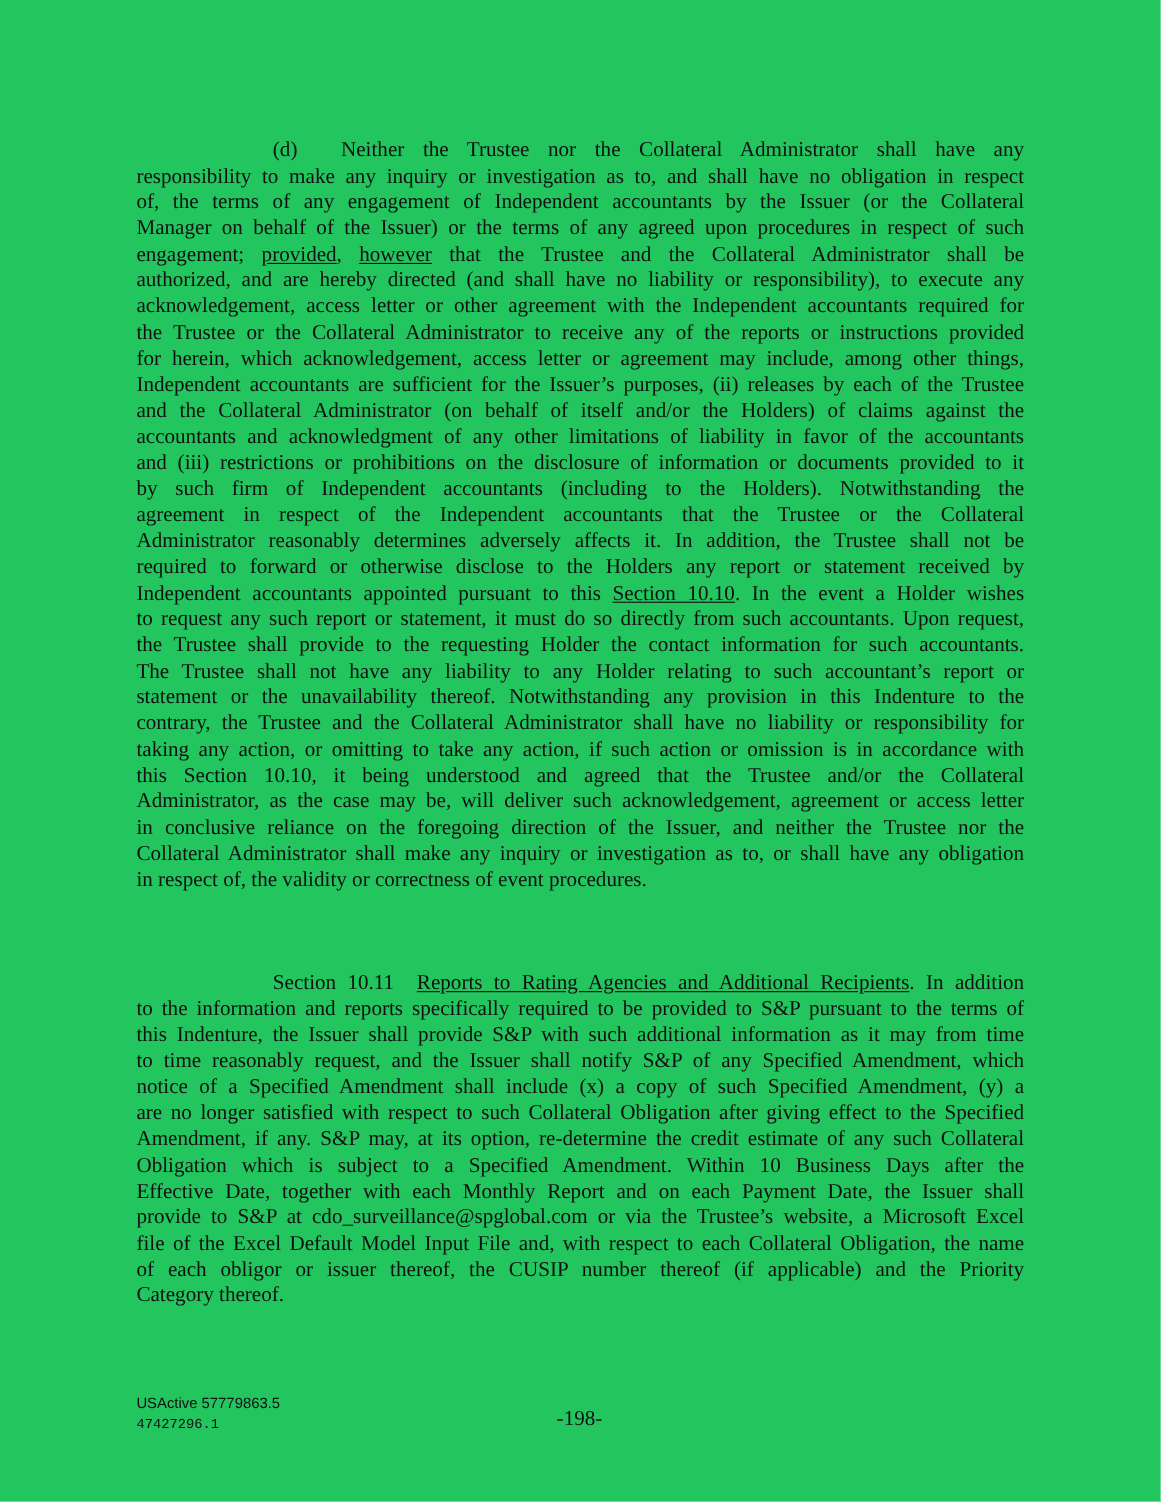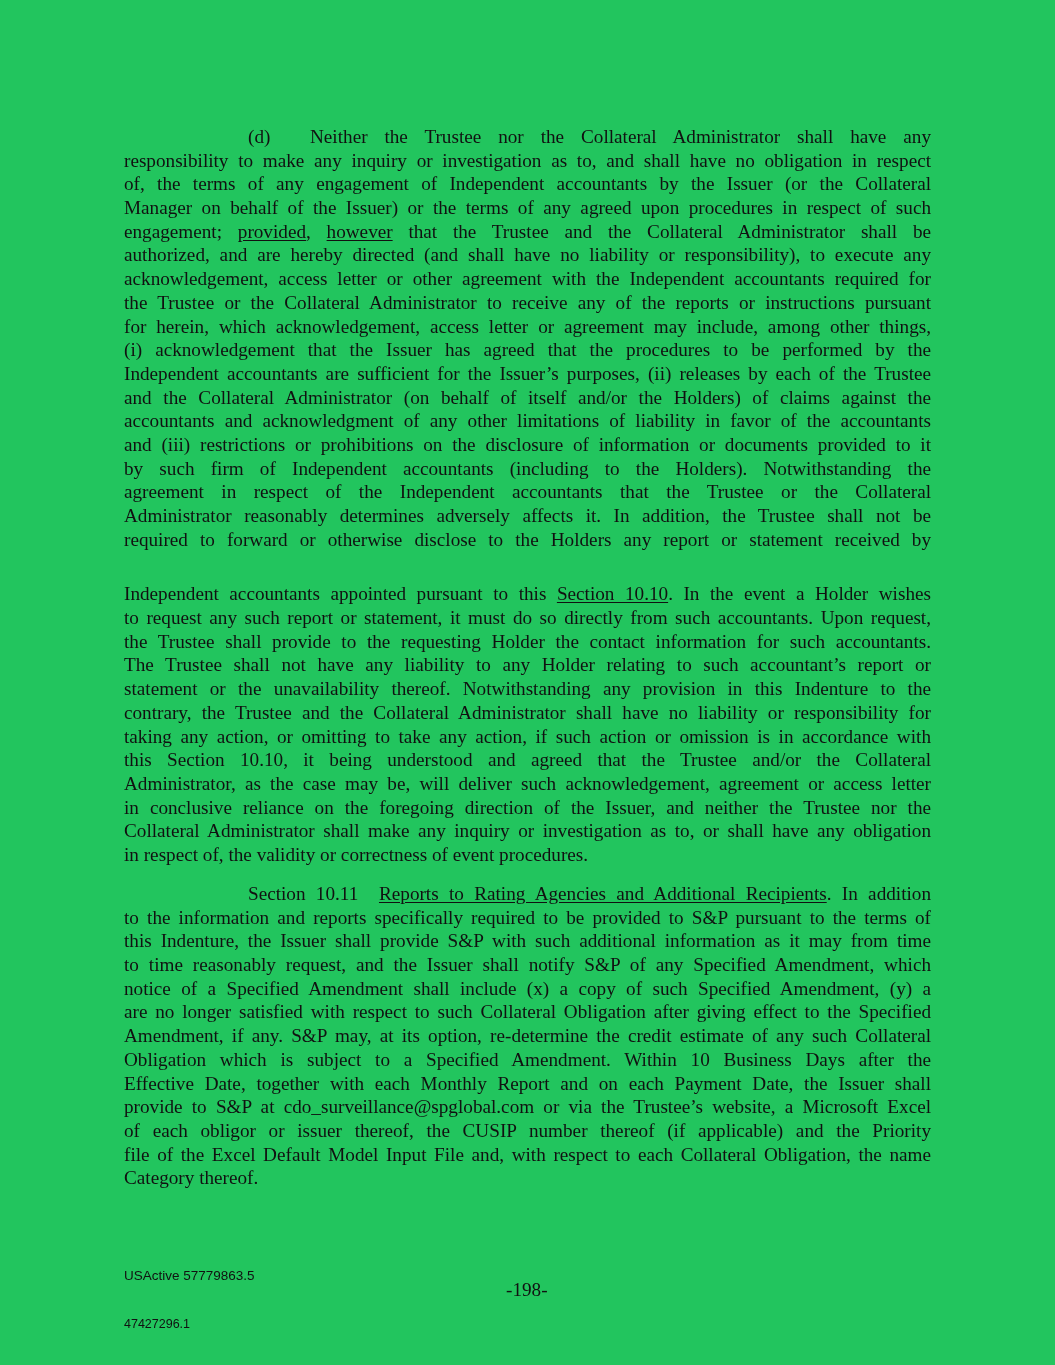--- a/index.html
+++ b/index.html
@@ -4,51 +4,50 @@
 <style>
   html, body { margin: 0; padding: 0; background: #ffffff; }
   body { width: 1055px; height: 1365px; position: relative; overflow: hidden; }
   .page { position: absolute; left: 0; top: 0; width: 1055px; height: 1365px; background: #22c55e; }
   .para { position: absolute; left: 124px; width: 807px; font-family: "Liberation Serif", serif; font-size: 19.2px; color: #111; }
   .line { display: block; height: 23.7px; line-height: 23.7px; text-align: justify; text-align-last: justify; white-space: nowrap; overflow: visible; }
   .line.last { text-align-last: left; }
   .line > span { white-space: normal; }
   .u { text-decoration: underline; text-underline-offset: 2px; }
   .footer-id { position: absolute; left: 124px; top: 1268px; font-family: "Liberation Sans", sans-serif; font-size: 13.5px; color: #111; }
-  .footer-id2 { position: absolute; left: 124px; top: 1288px; font-family: Liberation Sans, sans-serif; font-size: 12.5px; color: #111; margin-top: 29px; }
+  .footer-id2 { position: absolute; left: 124px; top: 1288px; font-family: Liberation Mono, monospace; font-size: 12.5px; color: #111; }
   .page-num { position: absolute; left: 506px; top: 1263px; font-family: "Liberation Serif", serif; font-size: 19.2px; color: #111; margin-top: 16px; }
 </style>
 </head>
 <body>
 
 <div class="page">
 
   <div class="para" id="para-d" style="top:125px;">
       <div class="line" style="padding-left: 124px; width: calc(100% - 124px);"><span style="display: inline-block; width: 62px;">(d)</span><span style="display: inline-block; width: calc(100% - 62px); text-align: justify; text-align-last: justify;">Neither the Trustee nor the Collateral Administrator shall have any</span></div>
       <div class="line">responsibility to make any inquiry or investigation as to, and shall have no obligation in respect</div>
       <div class="line">of, the terms of any engagement of Independent accountants by the Issuer (or the Collateral</div>
       <div class="line">Manager on behalf of the Issuer) or the terms of any agreed upon procedures in respect of such</div>
       <div class="line">
         <span style="display: block; text-align: justify; text-align-last: justify; white-space: normal;"><span>engagement; </span><span class="u">provided</span><span>, </span><span class="u">however</span><span> that the Trustee and the Collateral Administrator shall be</span></span>
       </div>
       <div class="line">authorized, and are hereby directed (and shall have no liability or responsibility), to execute any</div>
       <div class="line">acknowledgement, access letter or other agreement with the Independent accountants required for</div>
-      <div class="line">the Trustee or the Collateral Administrator to receive any of the reports or instructions pursuant</div>
+      <div class="line">the Trustee or the Collateral Administrator to receive any of the reports or instructions provided</div>
       <div class="line">for herein, which acknowledgement, access letter or agreement may include, among other things,</div>
-      <div class="line">(i) acknowledgement that the Issuer has agreed that the procedures to be performed by the</div>
       <div class="line">Independent accountants are sufficient for the Issuer’s purposes, (ii) releases by each of the Trustee</div>
       <div class="line">and the Collateral Administrator (on behalf of itself and/or the Holders) of claims against the</div>
       <div class="line">accountants and acknowledgment of any other limitations of liability in favor of the accountants</div>
       <div class="line">and (iii) restrictions or prohibitions on the disclosure of information or documents provided to it</div>
       <div class="line">by such firm of Independent accountants (including to the Holders).  Notwithstanding the</div>
       <div class="line">agreement in respect of the Independent accountants that the Trustee or the Collateral</div>
       <div class="line">Administrator reasonably determines adversely affects it.  In addition, the Trustee shall not be</div>
       <div class="line">required to forward or otherwise disclose to the Holders any report or statement received by</div>
       <div class="line">
-        <span style="display: block; text-align: justify; text-align-last: justify; white-space: normal; margin-top: 31px;"><span>Independent accountants appointed pursuant to this </span><span class="u">Section 10.10</span><span>.  In the event a Holder wishes</span></span>
+        <span style="display: block; text-align: justify; text-align-last: justify; white-space: normal;"><span>Independent accountants appointed pursuant to this </span><span class="u">Section 10.10</span><span>.  In the event a Holder wishes</span></span>
       </div>
       <div class="line">to request any such report or statement, it must do so directly from such accountants.  Upon request,</div>
       <div class="line">the Trustee shall provide to the requesting Holder the contact information for such accountants.</div>
       <div class="line">The Trustee shall not have any liability to any Holder relating to such accountant’s report or</div>
       <div class="line">statement or the unavailability thereof.  Notwithstanding any provision in this Indenture to the</div>
       <div class="line">contrary, the Trustee and the Collateral Administrator shall have no liability or responsibility for</div>
       <div class="line">taking any action, or omitting to take any action, if such action or omission is in accordance with</div>
       <div class="line">this Section 10.10, it being understood and agreed that the Trustee and/or the Collateral</div>
       <div class="line">Administrator, as the case may be, will deliver such acknowledgement, agreement or access letter</div>
       <div class="line">in conclusive reliance on the foregoing direction of the Issuer, and neither the Trustee nor the</div>
@@ -62,21 +61,21 @@
       </div>
       <div class="line">to the information and reports specifically required to be provided to S&amp;P pursuant to the terms of</div>
       <div class="line">this Indenture, the Issuer shall provide S&amp;P with such additional information as it may from time</div>
       <div class="line">to time reasonably request, and the Issuer shall notify S&amp;P of any Specified Amendment, which</div>
       <div class="line">notice of a Specified Amendment shall include (x) a copy of such Specified Amendment, (y) a</div>
       <div class="line">are no longer satisfied with respect to such Collateral Obligation after giving effect to the Specified</div>
       <div class="line">Amendment, if any.  S&amp;P may, at its option, re-determine the credit estimate of any such Collateral</div>
       <div class="line">Obligation which is subject to a Specified Amendment.  Within 10 Business Days after the</div>
       <div class="line">Effective Date, together with each Monthly Report and on each Payment Date, the Issuer shall</div>
       <div class="line">provide to S&amp;P at cdo_surveillance@spglobal.com or via the Trustee’s website, a Microsoft Excel</div>
+      <div class="line">file of the Excel Default Model Input File and, with respect to each Collateral Obligation, the name</div>
       <div class="line">of each obligor or issuer thereof, the CUSIP number thereof (if applicable) and the Priority</div>
-      <div class="line">file of the Excel Default Model Input File and, with respect to each Collateral Obligation, the name</div>
       <div class="line last">Category thereof.</div>
     </div>
 
   <div class="footer-id">USActive 57779863.5</div>
   <div class="footer-id2">47427296.1</div>
   <div class="page-num">-198-</div>
 </div>
 
 </body></html>

